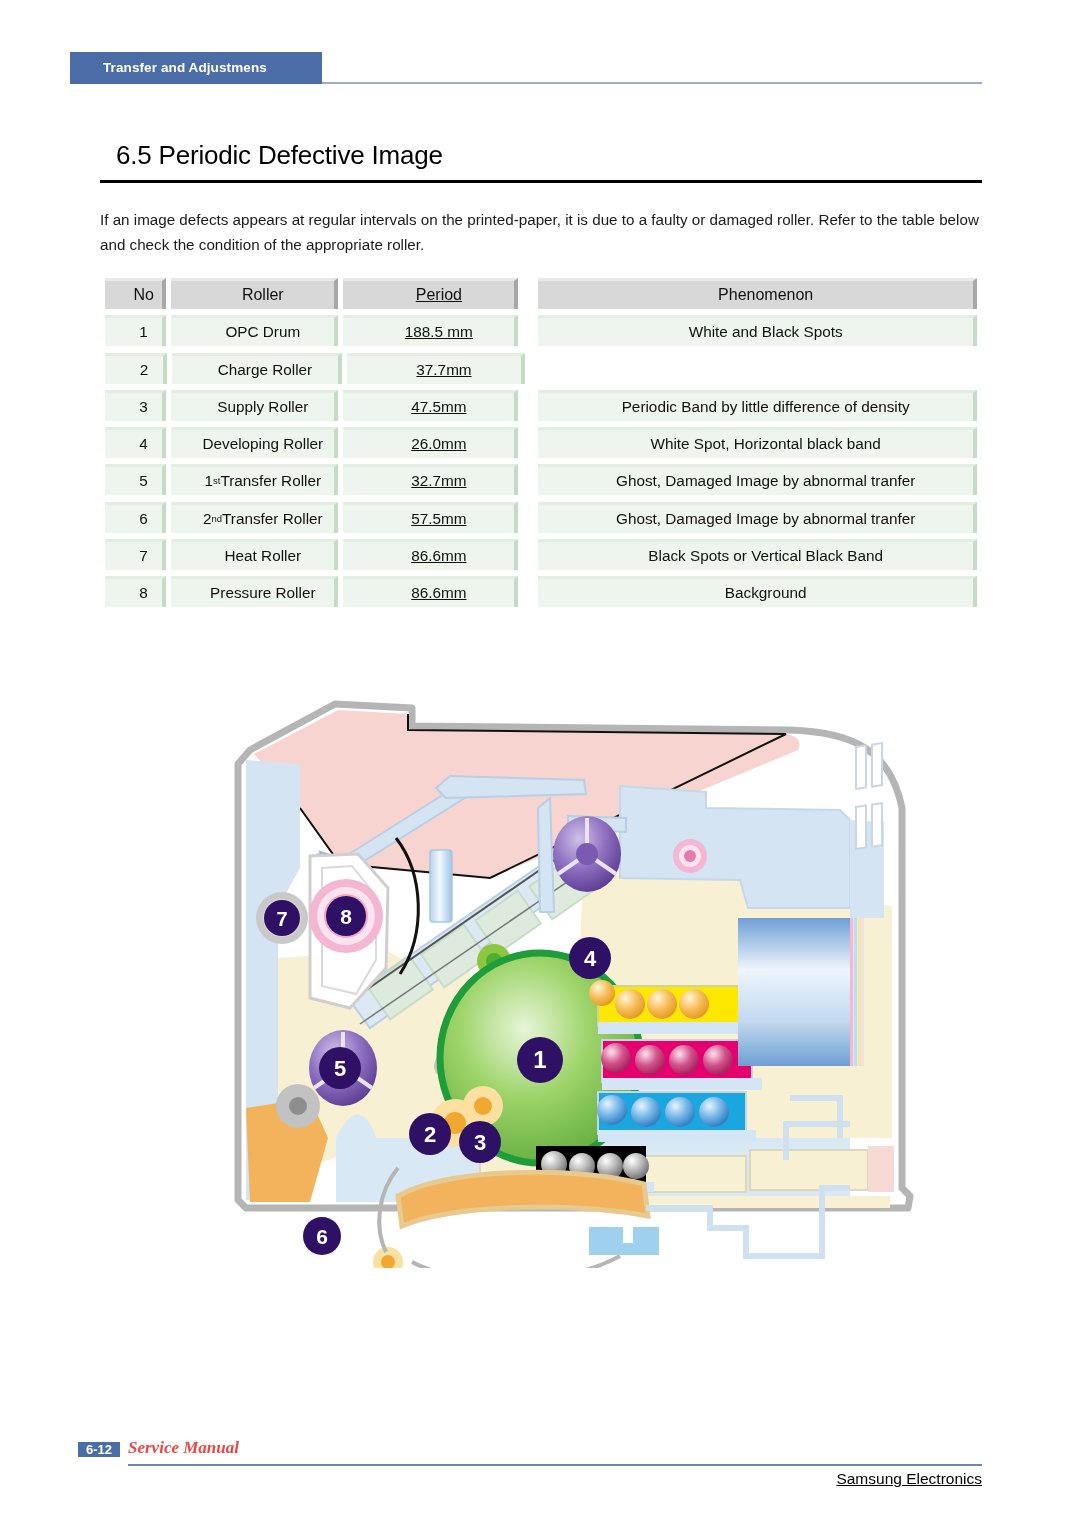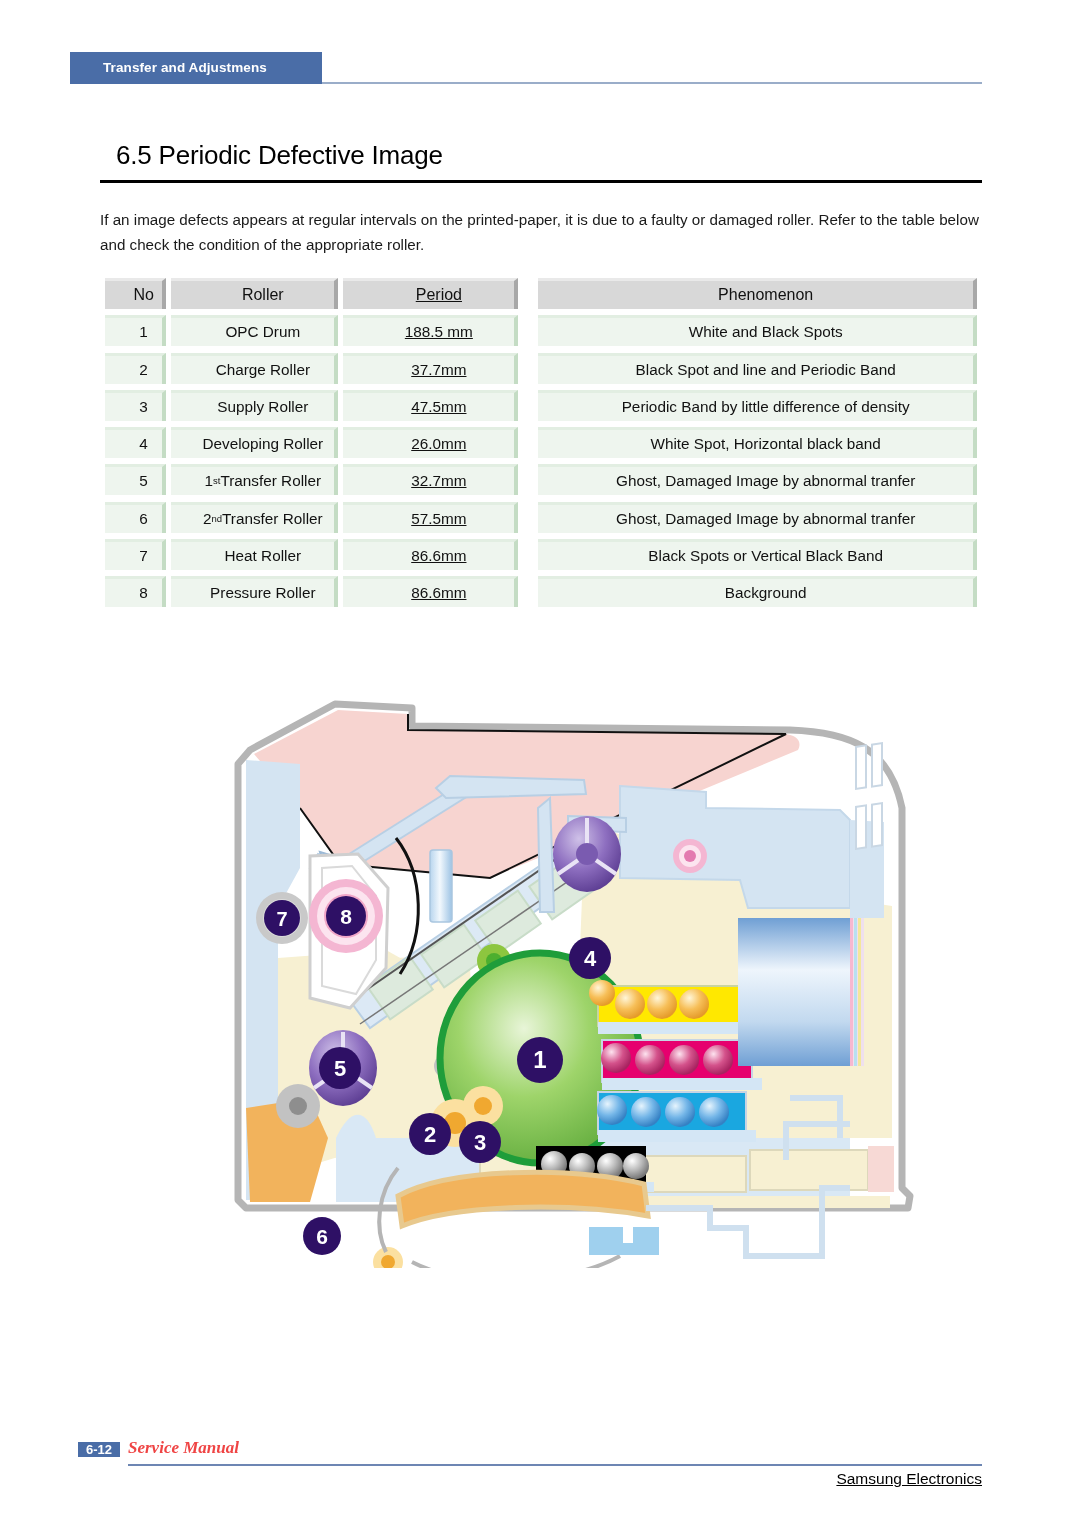--- a/index.html
+++ b/index.html
@@ -195,21 +195,20 @@
       <div class="trow body-row">
         <div class="tcell c-no">1</div>
         <div class="tcell c-roller">OPC Drum</div>
         <div class="tcell c-period">188.5 mm</div>
         <div class="tcell c-phen">White and Black Spots</div>
       </div>
       <div class="trow body-row">
         <div class="tcell c-no">2</div>
         <div class="tcell c-roller">Charge Roller</div>
         <div class="tcell c-period">37.7mm</div>
-        <div class="tcell c-phen">Black Spot and line and Periodic Band</div>
       </div>
       <div class="trow body-row">
         <div class="tcell c-no">3</div>
         <div class="tcell c-roller">Supply Roller</div>
         <div class="tcell c-period">47.5mm</div>
         <div class="tcell c-phen">Periodic Band by little difference of density</div>
       </div>
       <div class="trow body-row">
         <div class="tcell c-no">4</div>
         <div class="tcell c-roller">Developing Roller</div>

